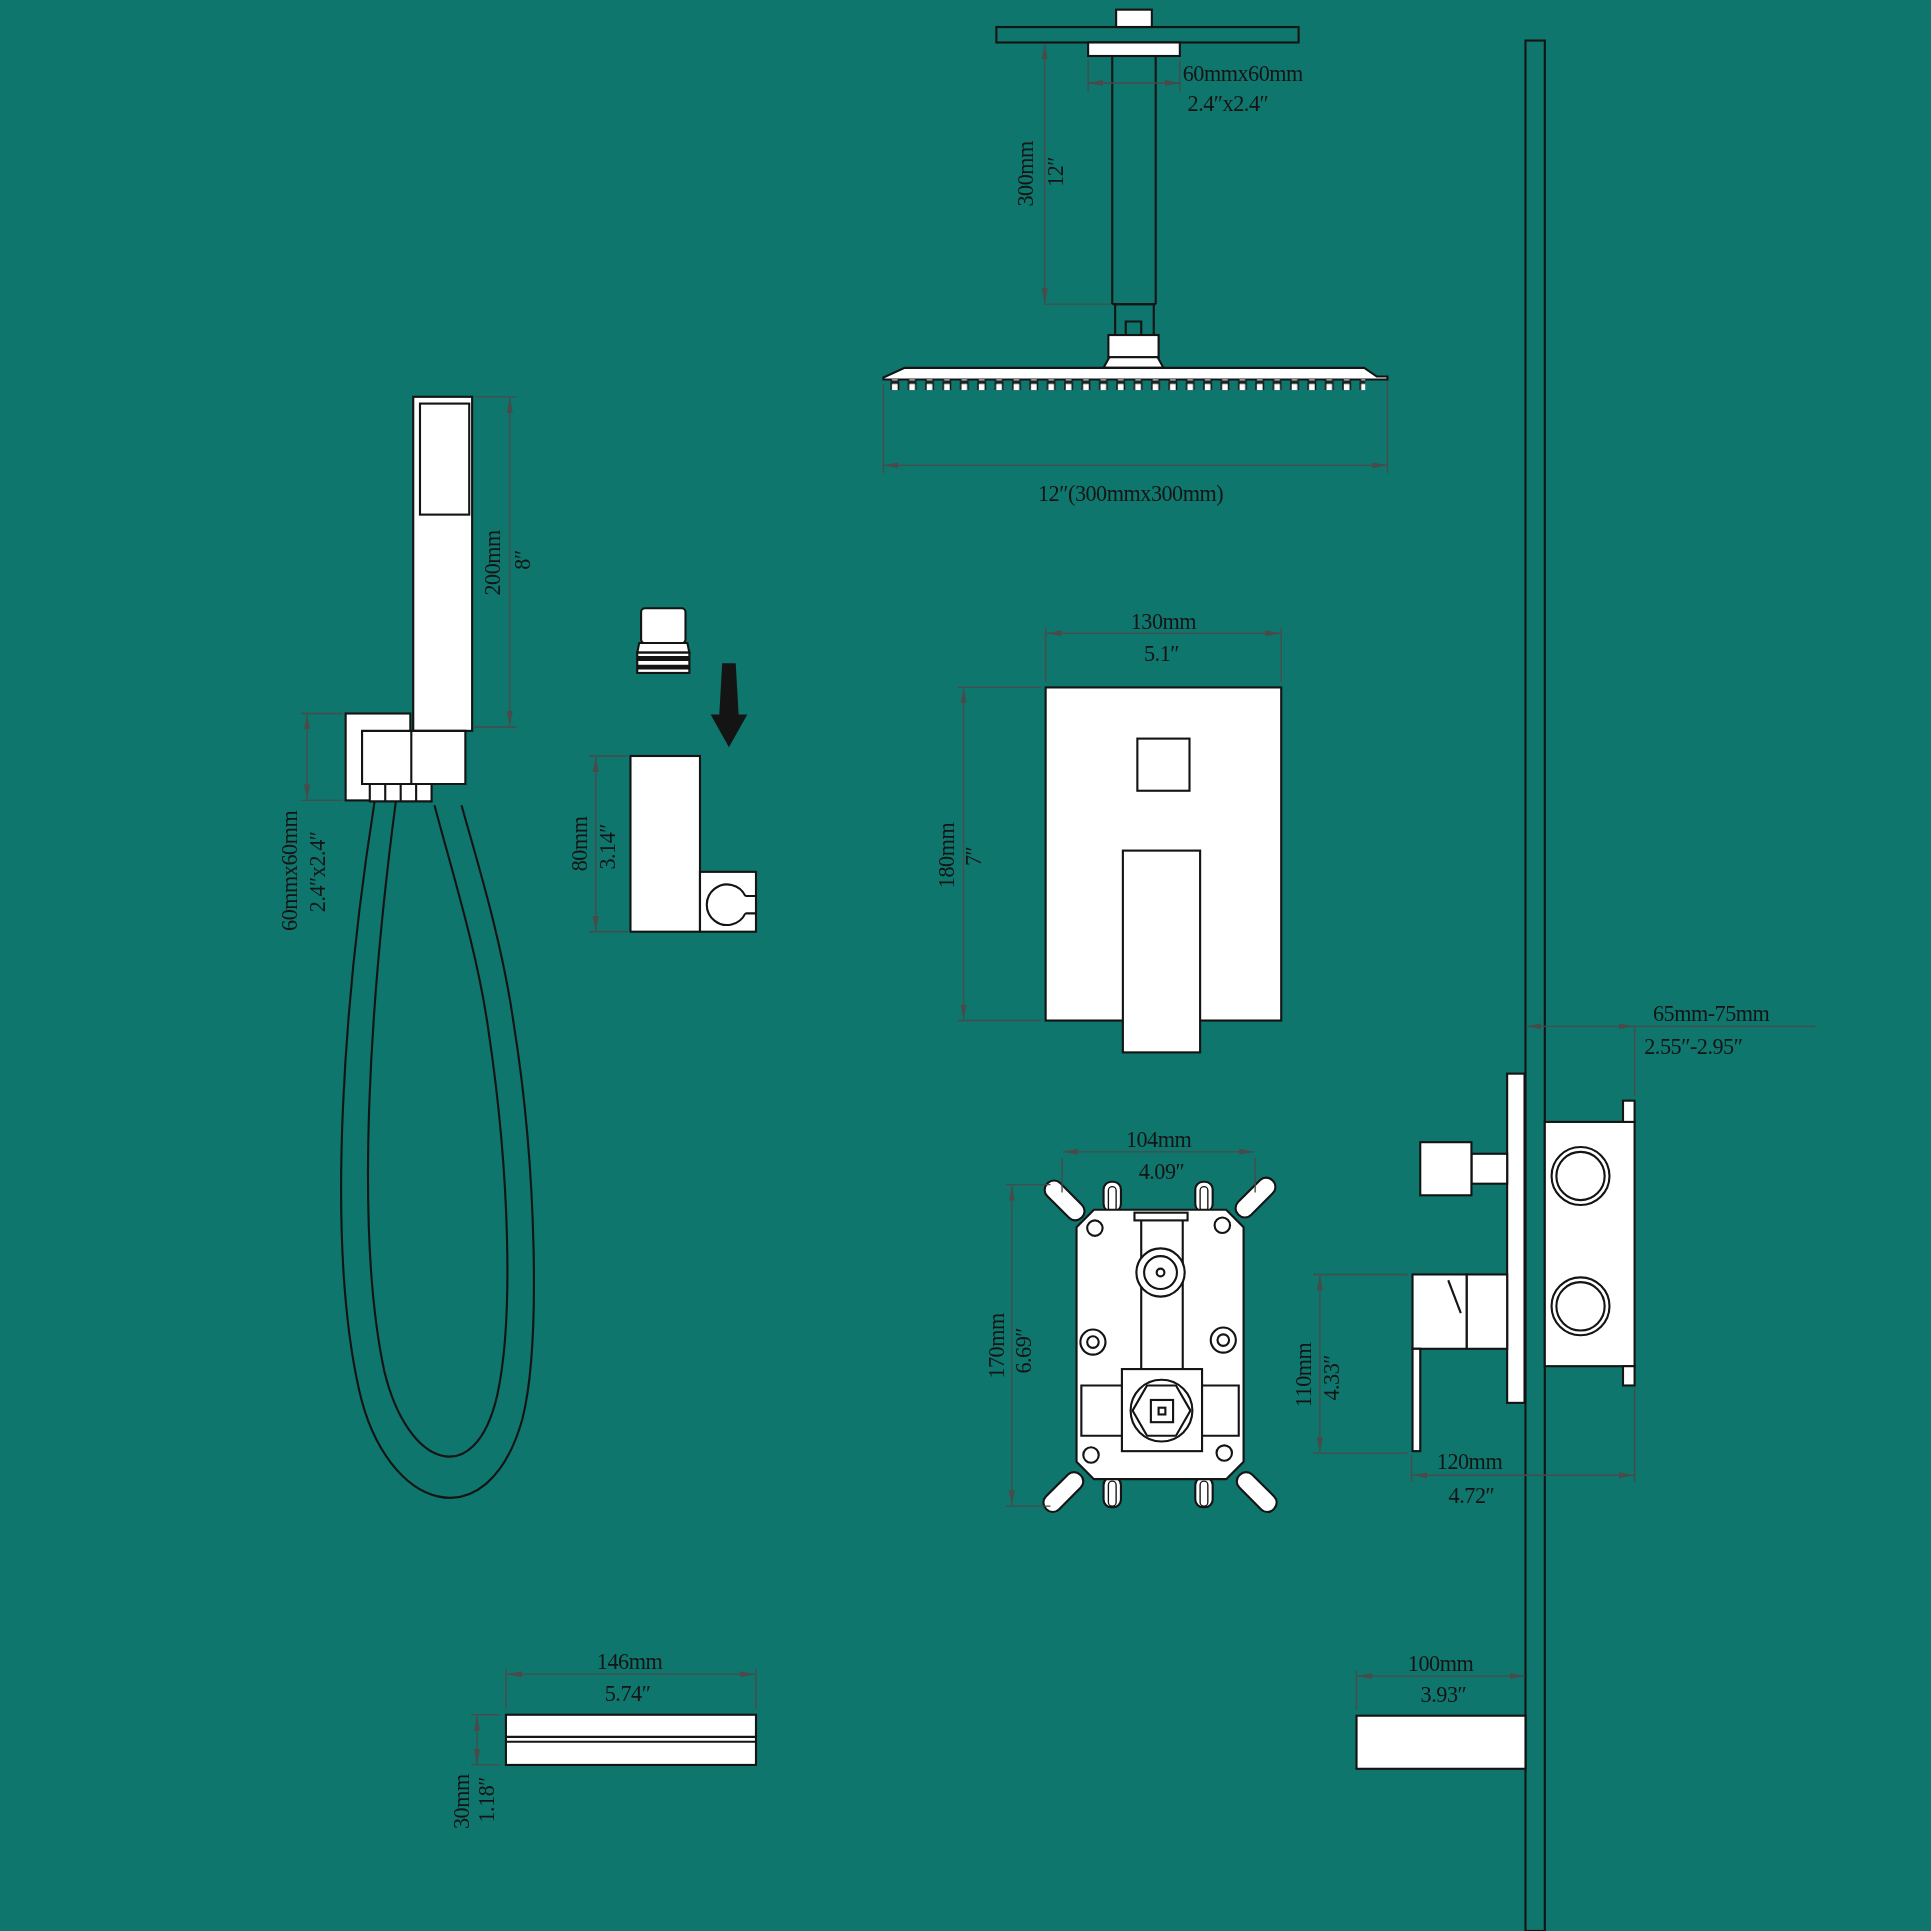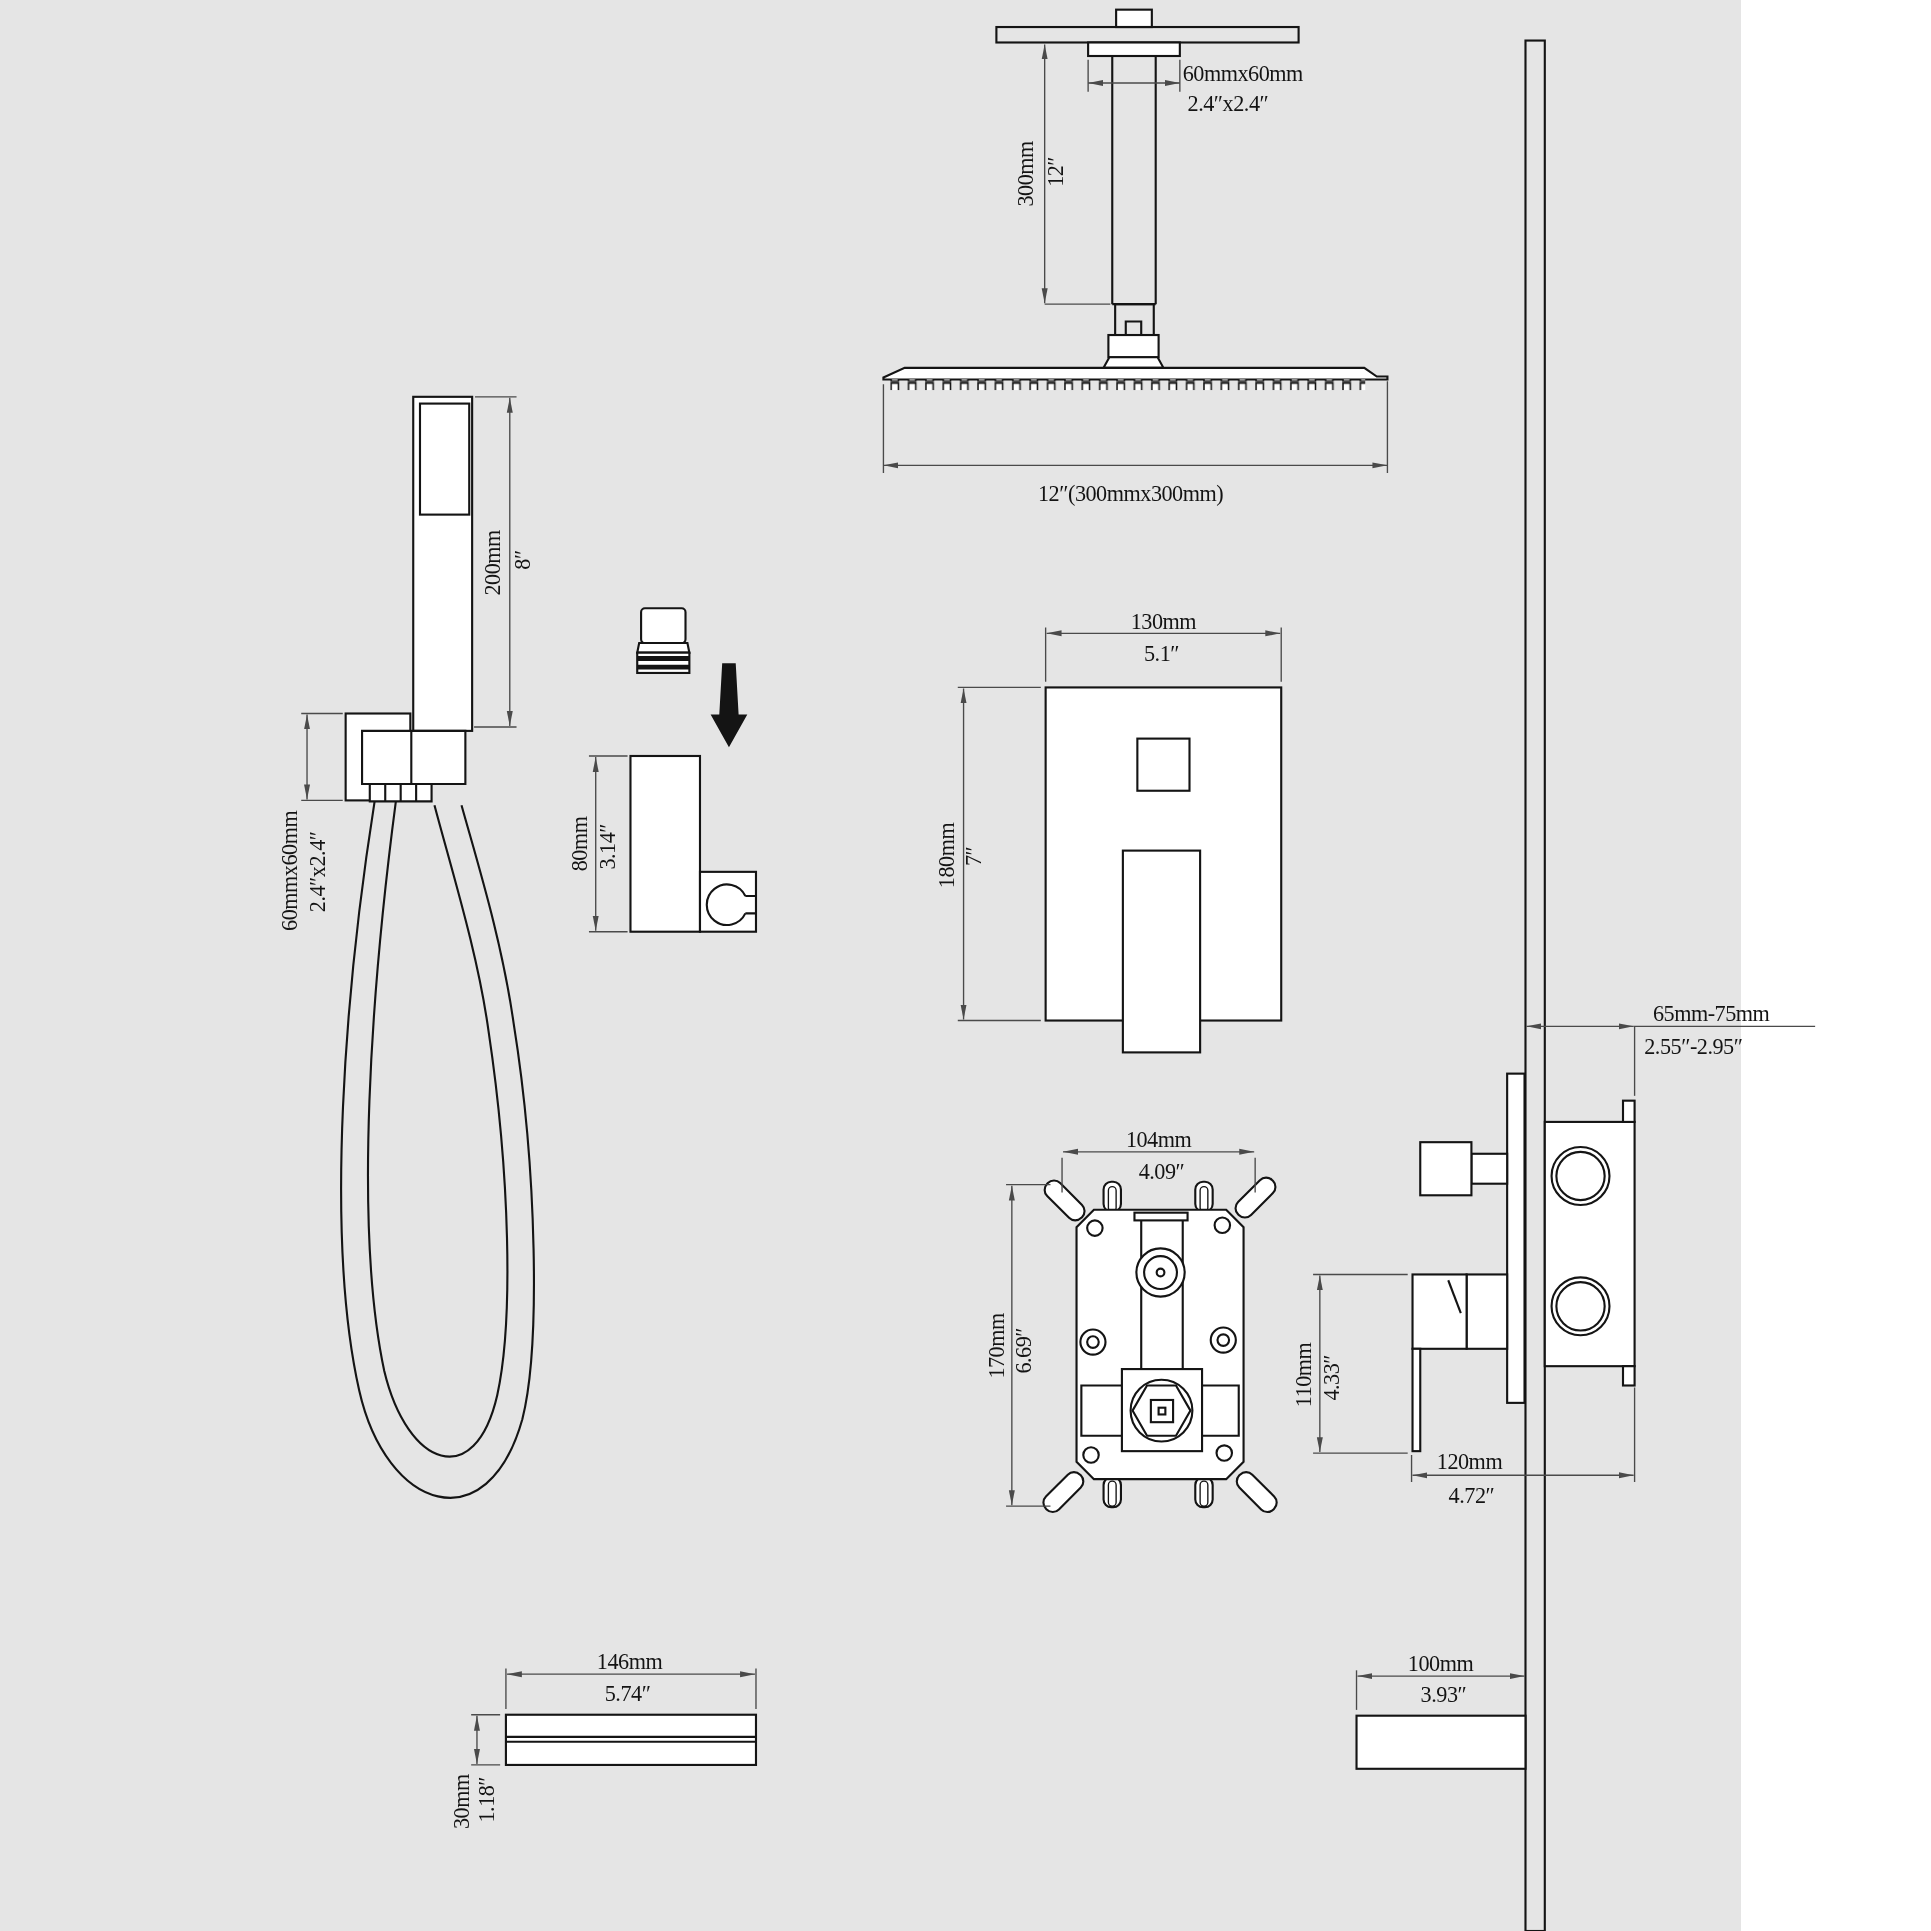--- a/index.html
+++ b/index.html
@@ -1,16 +1,16 @@
 <!DOCTYPE html>
 <html><head>
 <meta charset="utf-8">
 <style>
   html,body{margin:0;padding:0;background:#ffffff;}
-  .page{width:1741px;height:1931px;position:relative;background:#e5e5e5;}
+  .page{width:1931px;height:1931px;position:relative;background:#0f766e;}
   svg{display:block;}
   .ln{stroke:#141414;stroke-width:2.2;fill:none;stroke-linejoin:miter;stroke-linecap:butt;}
   .lnw{stroke:#141414;stroke-width:2.2;fill:#ffffff;}
   .thin{stroke:#141414;stroke-width:1.4;fill:none;}
   .dim{stroke:#4a4a4a;stroke-width:1.4;fill:none;}
   .dimline{stroke:#4a4a4a;stroke-width:1.4;fill:none;marker-start:url(#arr);marker-end:url(#arr);}
   .blk{fill:#141414;stroke:none;}
   text{font-family:"Liberation Serif","DejaVu Serif",serif;font-size:23px;fill:#141414;letter-spacing:-0.5px;}
   text.mid{text-anchor:middle;}
 </style>

